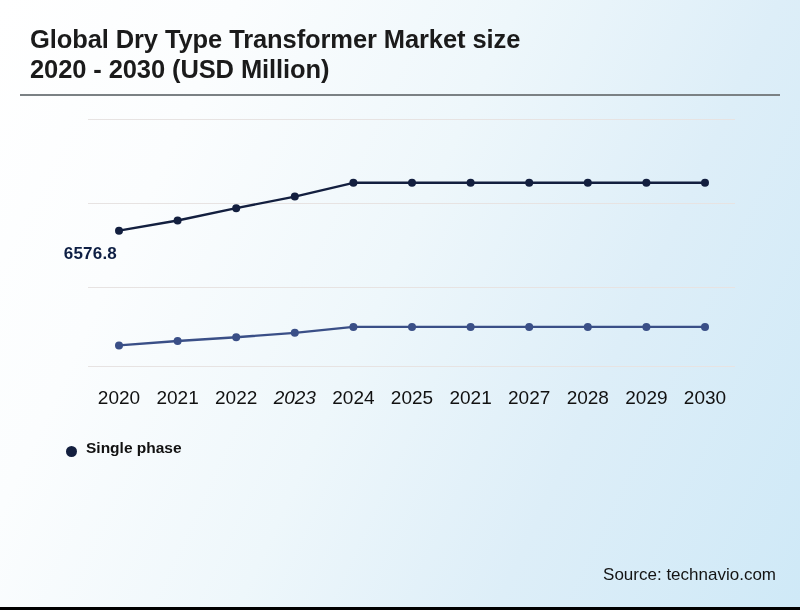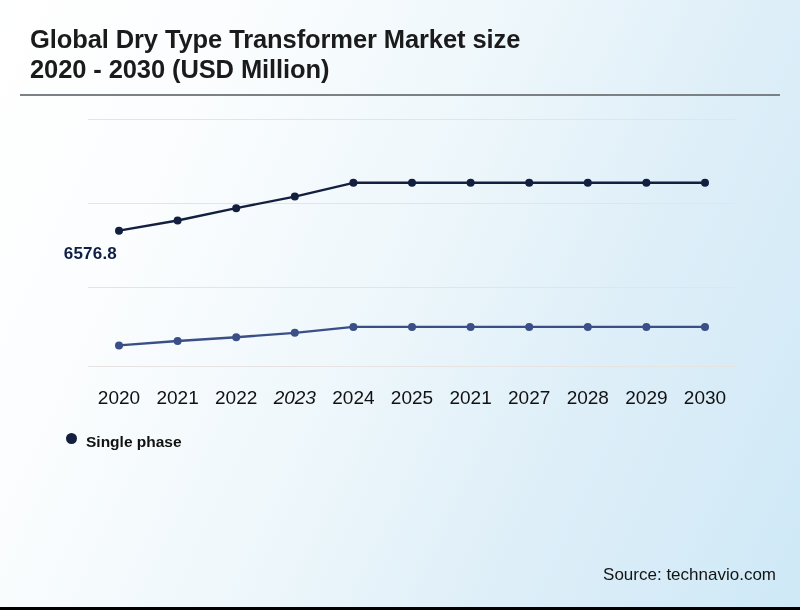--- a/index.html
+++ b/index.html
@@ -103,21 +103,21 @@
   }
 
   
   #legend {
     position: absolute;
     left: 66px;
     top: 433px;
   }
   .legend-item {
     display: flex;
-    align-items: flex-start;
+    align-items: flex-end;
     height: 24px;
     margin-bottom: 1px;
   }
   .legend-dot {
     width: 11px;
     height: 11px;
     border-radius: 50%;
     margin-right: 9px;
     flex: 0 0 auto;
   }

